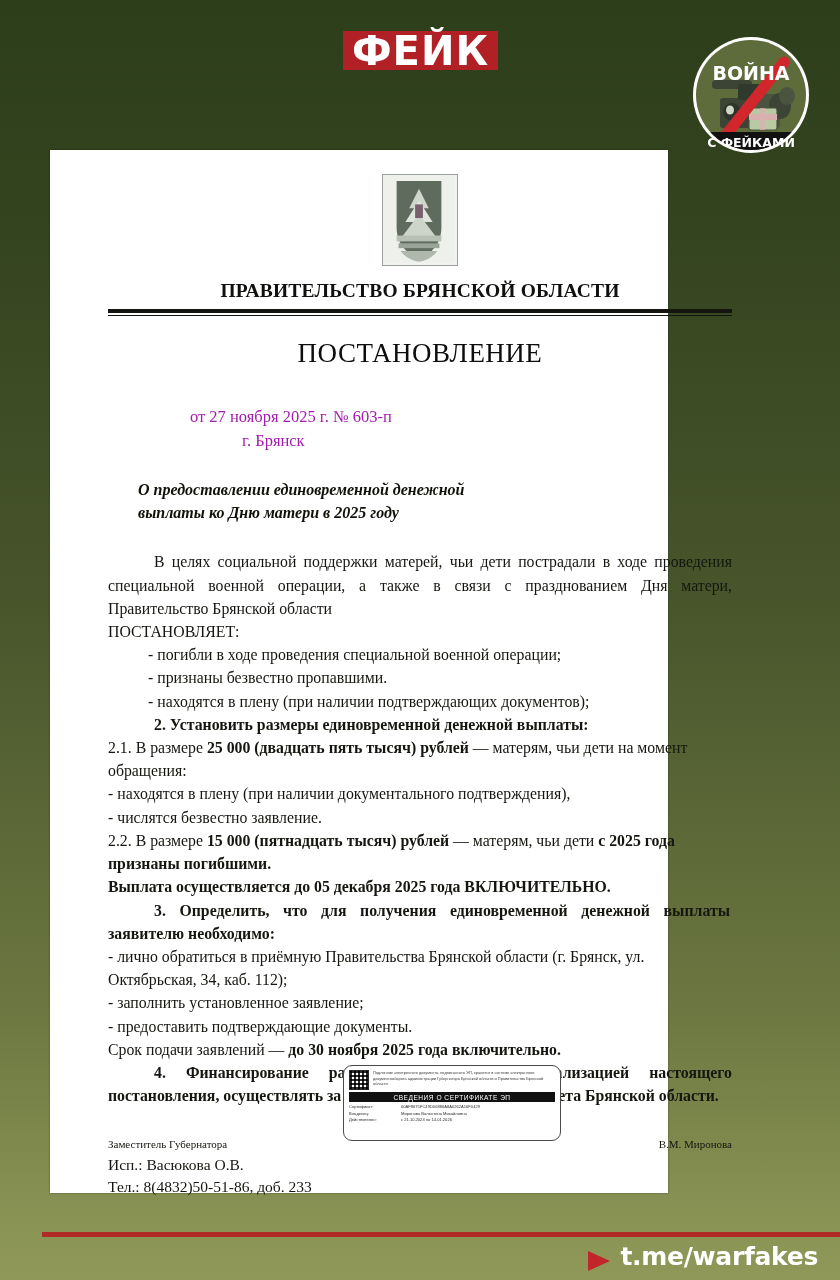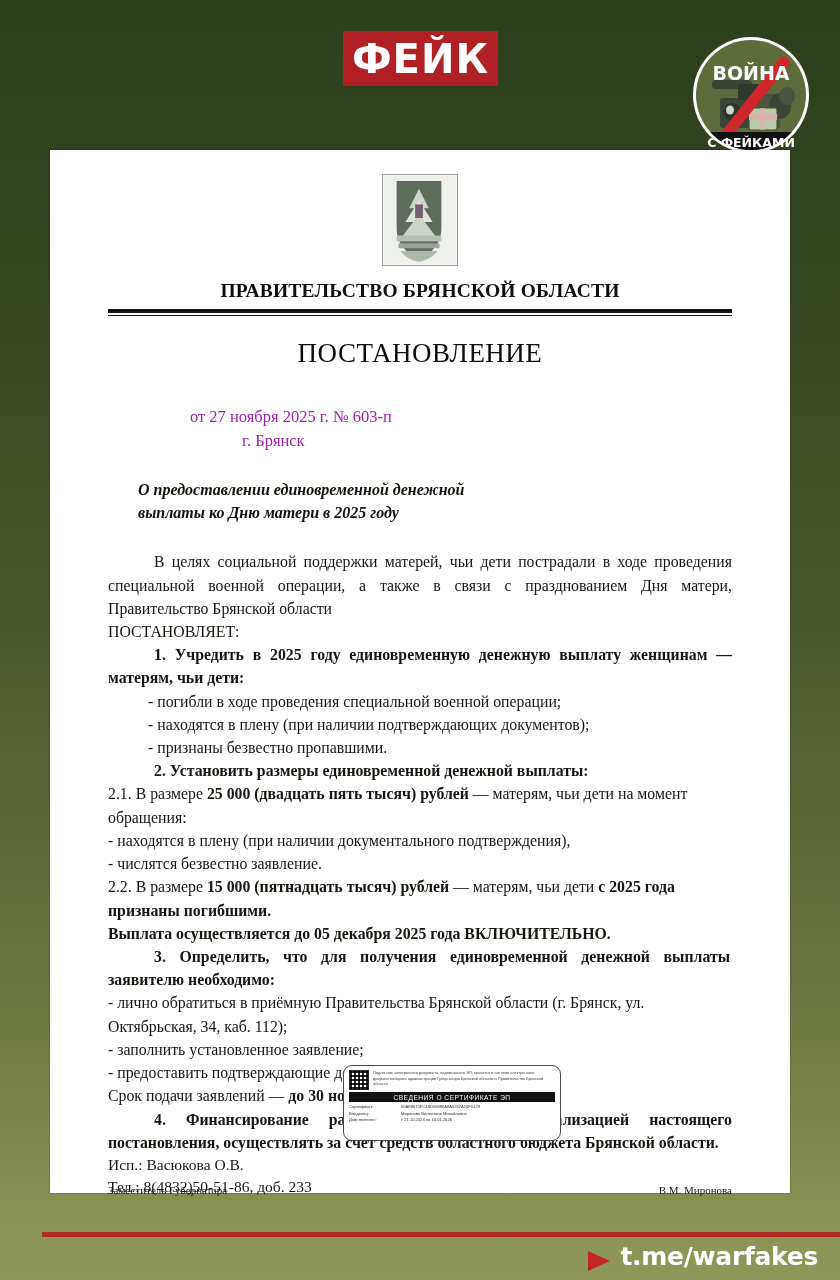--- a/index.html
+++ b/index.html
@@ -21,21 +21,21 @@
     background: linear-gradient(to bottom, #2d3e1b 0%, #34441f 18%, #49562c 48%, #6b7640 78%, #8a9455 96%, #8f9859 100%);
     overflow: hidden;
   }
 
   
   #fake-badge {
     position: absolute;
     left: 343px;
     top: 31px;
     width: 155px;
-    height: 55px;
+    height: 39px;
     background: #b02025;
     display: flex;
     align-items: center;
     justify-content: center;
   }
   #fake-badge .txt {
     color: #ffffff;
     font-family: "DejaVu Sans", sans-serif;
     font-weight: bold;
     font-size: 40px;
@@ -51,21 +51,21 @@
     width: 118px;
     height: 118px;
   }
   #logo svg { display: block; }
 
   
   #doc {
     position: absolute;
     left: 50px;
     top: 150px;
-    width: 740px;
+    width: 618px;
     height: 1043px;
     background: #ffffff;
     box-shadow: 0 0 2px rgba(0,0,0,0.35);
   }
 
   .doc-inner {
     position: absolute;
     left: 58px;
     top: 18px;
     width: 624px;
@@ -350,24 +350,23 @@
       <div class="subject">
         <div>О предоставлении единовременной денежной</div>
         <div>выплаты ко Дню матери в 2025 году</div>
       </div>
 
       <div class="body-text">
 
         <div class="p-just">В целях социальной поддержки матерей, чьи дети пострадали в ходе проведения специальной военной операции, а также в связи с празднованием Дня матери, Правительство Брянской области</div>
         <div class="p-plain">ПОСТАНОВЛЯЕТ:</div>
 
-        <div class="num-item">1.  Учредить в 2025 году единовременную денежную выплату женщинам — матерям, чьи дети:</div>
         <div class="dash-item">- погибли в ходе проведения специальной военной операции;</div>
+        <div class="dash-item">- признаны безвестно пропавшими.</div>
         <div class="dash-item">- находятся в плену (при наличии подтверждающих документов);</div>
-        <div class="dash-item">- признаны безвестно пропавшими.</div>
 
         <div class="num-item">2.  Установить размеры единовременной денежной выплаты:</div>
 
         <div class="p-plain"><span>2.1. В размере </span><span class="b">25 000 (двадцать пять тысяч) рублей</span><span> — матерям, чьи дети на момент обращения:</span></div>
         <div class="p-plain">- находятся в плену (при наличии документального подтверждения),</div>
         <div class="p-plain">- числятся безвестно заявление.</div>
 
         <div class="p-plain"><span>2.2. В размере </span><span class="b">15 000 (пятнадцать тысяч) рублей</span><span> — матерям, чьи дети </span><span class="b">с 2025 года признаны погибшими.</span></div>
 
         <div class="p-plain b">Выплата осуществляется до 05 декабря 2025 года ВКЛЮЧИТЕЛЬНО.</div>

